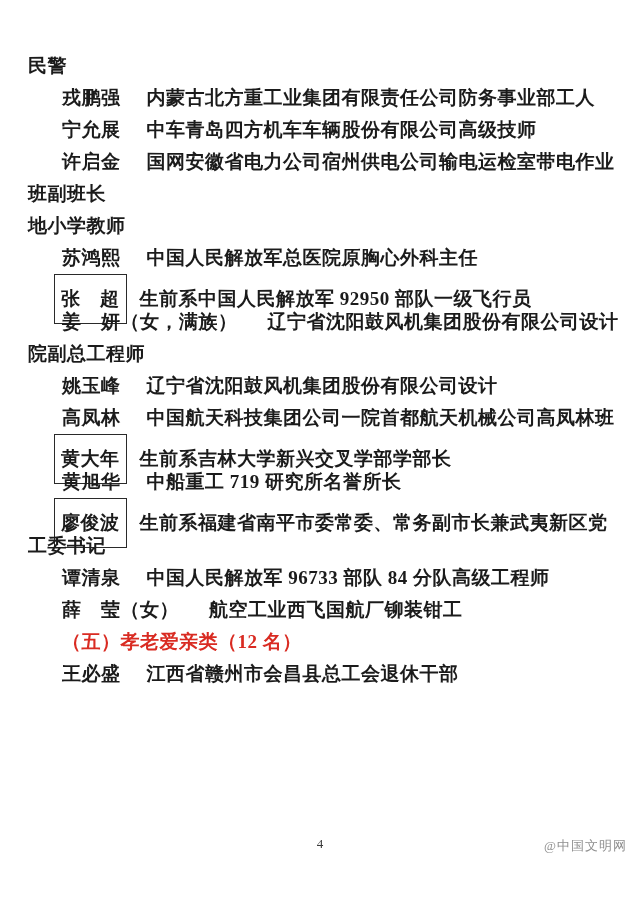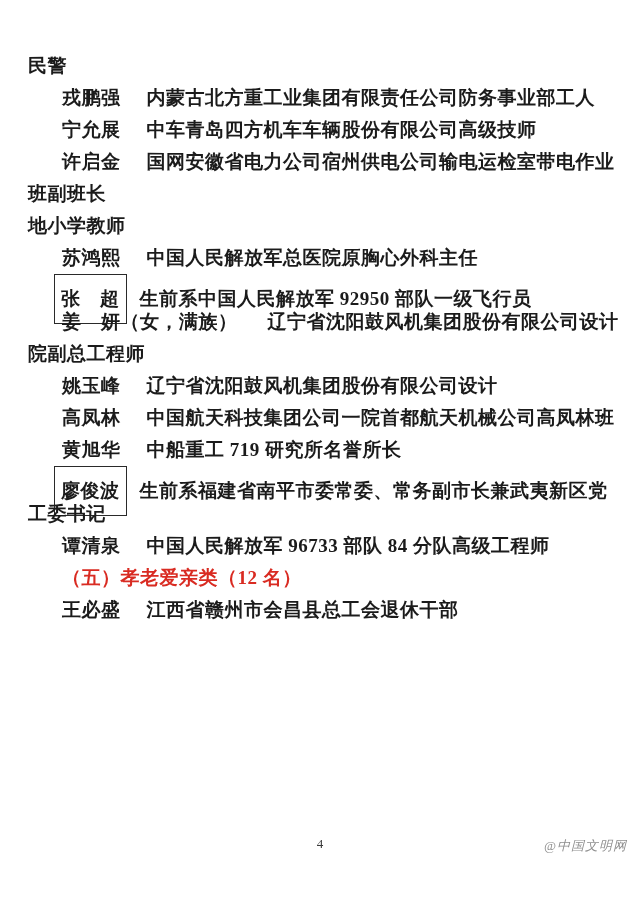--- a/index.html
+++ b/index.html
@@ -53,44 +53,45 @@
     font-weight:400;
   }
   .watermark {
     position:absolute;
     right:13px;
     top:1px;
     color:var(--watermark-gray,#8f8f8f);
     font-size:13px;
     letter-spacing:1px;
     font-weight:400;
-    font-style:italic;
   }
 </style>
 </head>
 <body style="--heading-red: #d92b22; --watermark-gray: #8f8f8f;">
 
 <div class="page">
   <div class="content">
       <div class="line continuation">民警</div>
       <div class="line entry"><span class="name">戎鹏强</span><span class="name-gap"></span><span class="desc">内蒙古北方重工业集团有限责任公司防务事业部工人</span></div>
       <div class="line entry"><span class="name">宁允展</span><span class="name-gap"></span><span class="desc">中车青岛四方机车车辆股份有限公司高级技师</span></div>
       <div class="line entry"><span class="name">许启金</span><span class="name-gap"></span><span class="desc">国网安徽省电力公司宿州供电公司输电运检室带电作业</span></div>
       <div class="line continuation">班副班长</div>
       <div class="line continuation">地小学教师</div>
       <div class="line entry"><span class="name">苏鸿熙</span><span class="name-gap"></span><span class="desc">中国人民解放军总医院原胸心外科主任</span></div>
       <div class="line entry"><span class="name boxed">张　超</span><span class="name-gap gap-s"></span><span class="desc">生前系中国人民解放军 92950 部队一级飞行员</span></div>
       <div class="line entry"><span class="name">姜　妍（女，满族）</span><span class="name-gap gap-w"></span><span class="desc">辽宁省沈阳鼓风机集团股份有限公司设计</span></div>
       <div class="line continuation">院副总工程师</div>
       <div class="line entry"><span class="name">姚玉峰</span><span class="name-gap"></span><span class="desc">辽宁省沈阳鼓风机集团股份有限公司设计</span></div>
       <div class="line entry"><span class="name">高凤林</span><span class="name-gap"></span><span class="desc">中国航天科技集团公司一院首都航天机械公司高凤林班</span></div>
+      <div class="line entry"><span class="name boxed">黄大年</span><span class="name-gap gap-s"></span><span class="desc">生前系吉林大学新兴交叉学部学部长</span></div>
       <div class="line entry"><span class="name">黄旭华</span><span class="name-gap"></span><span class="desc">中船重工 719 研究所名誉所长</span></div>
       <div class="line entry"><span class="name boxed">廖俊波</span><span class="name-gap gap-s"></span><span class="desc">生前系福建省南平市委常委、常务副市长兼武夷新区党</span></div>
       <div class="line continuation">工委书记</div>
       <div class="line entry"><span class="name">谭清泉</span><span class="name-gap"></span><span class="desc">中国人民解放军 96733 部队 84 分队高级工程师</span></div>
+      <div class="line entry"><span class="name">薛　莹（女）</span><span class="name-gap gap-w"></span><span class="desc">航空工业西飞国航厂铆装钳工</span></div>
       <div class="line heading">（五）孝老爱亲类（12 名）</div>
       <div class="line entry"><span class="name">王必盛</span><span class="name-gap"></span><span class="desc">江西省赣州市会昌县总工会退休干部</span></div>
     </div>
   <div class="footer">
     <span class="page-number">4</span>
     <span class="watermark">@中国文明网</span>
   </div>
 </div>
 
 </body></html>

